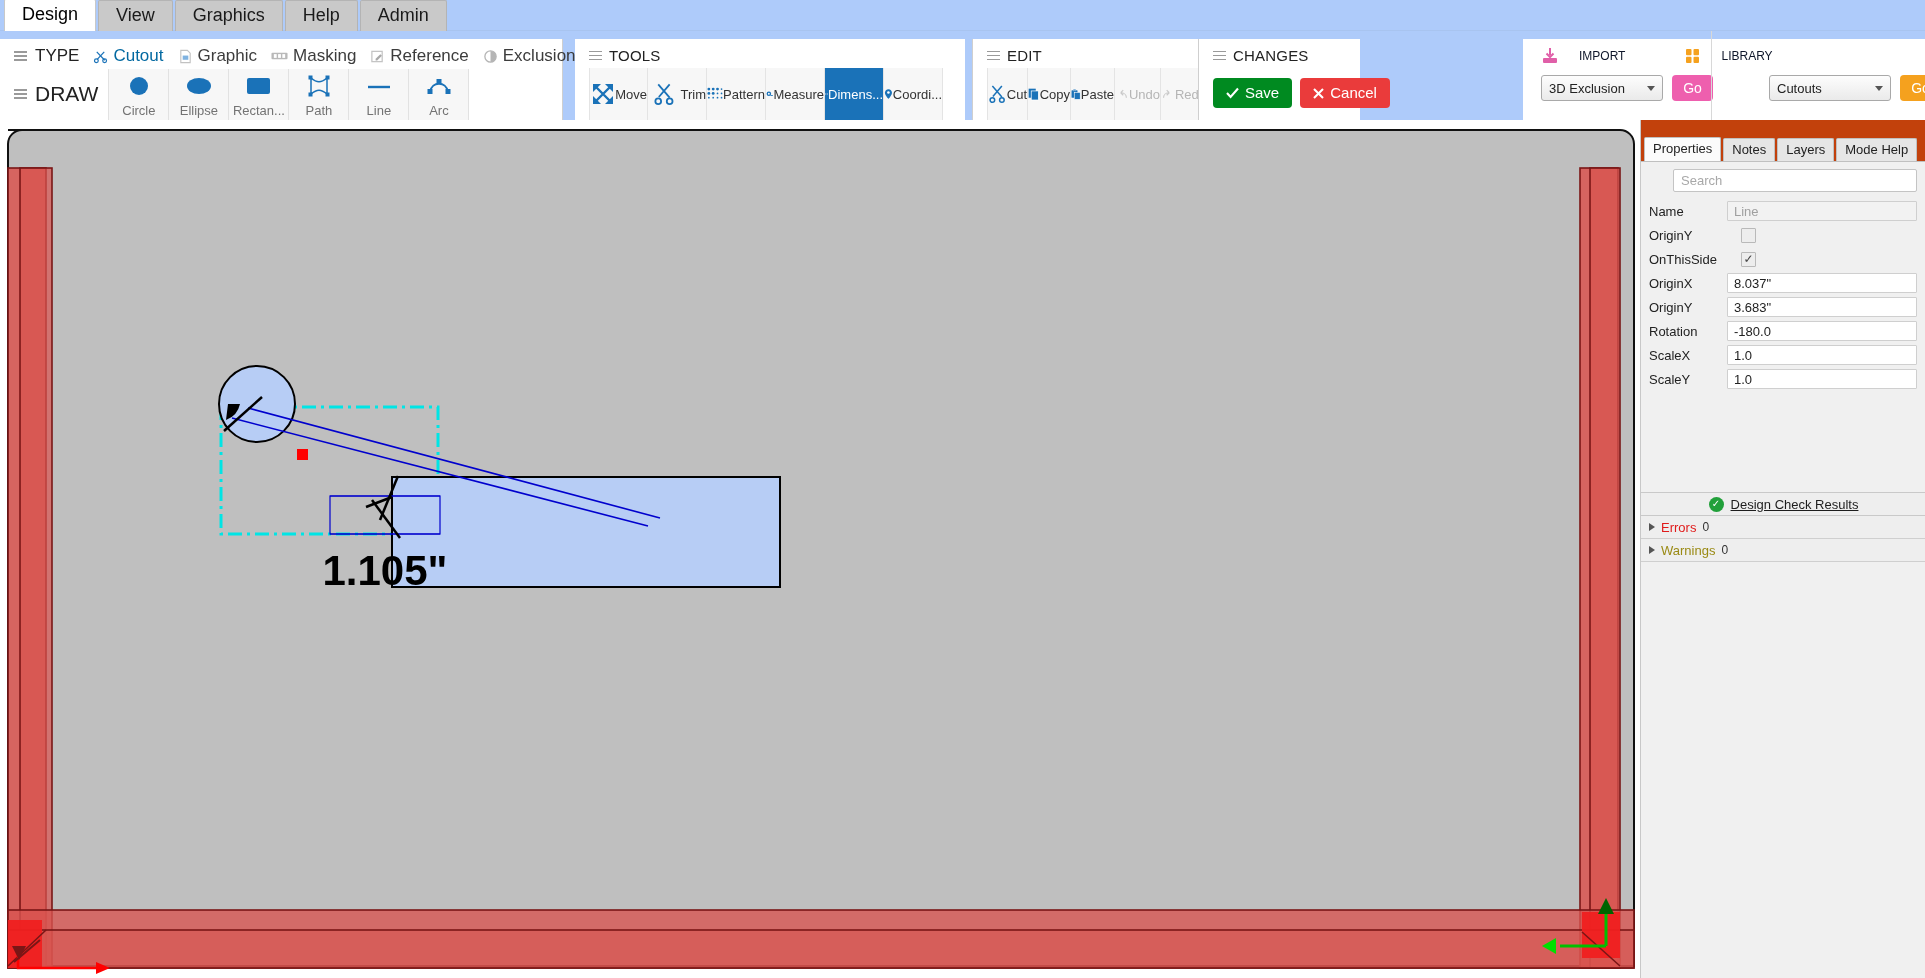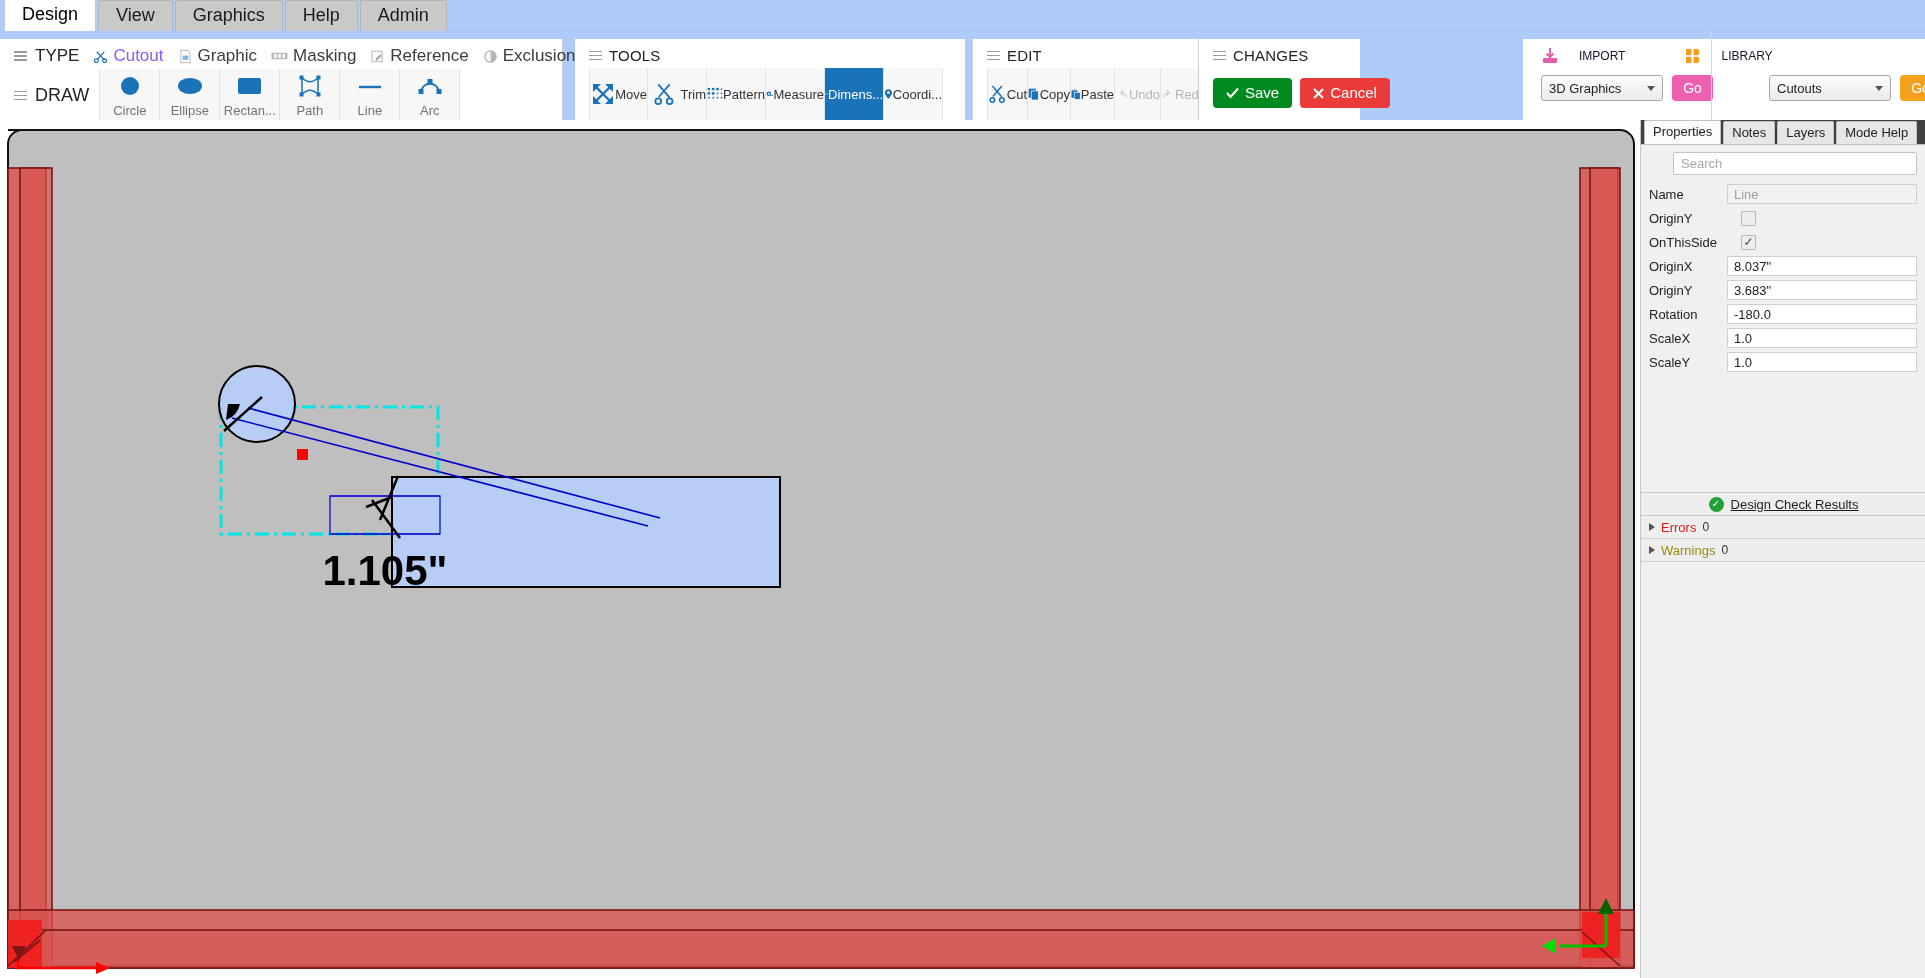--- a/index.html
+++ b/index.html
@@ -69,25 +69,25 @@
   }
   .type-row .row-label {
     display: flex; align-items: center; gap: 8px;
     margin-right: 14px; color: #222; font-size: 17px;
   }
   .type-item {
     display: flex; align-items: center; gap: 5px;
     margin-right: 14px; color: #3c3c3c; cursor: default;
     font-size: 17px; white-space: nowrap;
   }
-  .type-item.active { color: #8b5cf6; }
+  .type-item.active { color: #0369a1; }
   .draw-row { display: flex; align-items: flex-end; padding-left: 14px; margin-top: 3px; }
   .draw-row .row-label {
     display: flex; align-items: center; gap: 8px;
-    color: #222; font-size: 18px; margin-right: 10px; margin-bottom: 14px;
+    color: #222; font-size: 21px; margin-right: 10px; margin-bottom: 14px;
   }
   .draw-btns { display: flex; border-left: 1px solid #e2e2e2; }
   .draw-btn {
     width: 60px; height: 51px;
     border-right: 1px solid #e2e2e2;
     background: #f7f7f7;
     display: flex; flex-direction: column; align-items: center; justify-content: flex-end;
     padding-bottom: 2px; cursor: default;
   }
   .draw-btn .glyph { flex: 1; display: flex; align-items: center; justify-content: center; }
@@ -155,21 +155,21 @@
   }
   .canvas-svg { position: absolute; left: 0; top: 0; }
 
   
   .rightpanel {
     position: absolute; left: 1640px; top: 120px;
     width: 285px; height: 858px;
     background: #f0f0f0;
     border-left: 1px solid #c8c8c8;
   }
-  .panel-tabs { display: flex; align-items: flex-end; height: 25px; padding-left: 3px; background: #404040; border-bottom: 1px solid #c0c0c0; }
+  .panel-tabs { display: flex; align-items: flex-end; height: 42px; padding-left: 3px; background: #c2410c; border-bottom: 1px solid #c0c0c0; }
   .panel-tab {
     font-size: 13px; color: #222; padding: 3px 8px 3px 8px;
     background: #e6e6e6; border: 1px solid #c0c0c0; border-bottom: none;
     margin-right: 2px; border-radius: 2px 2px 0 0; cursor: default; line-height: 16px;
   }
   .panel-tab.active { background: #fbfbfb; padding-bottom: 4px; }
   .search-row { padding: 7px 8px 5px 8px; margin-left: 24px; }
   .search-input {
     width: 100%; height: 23px; border: 1px solid #c4c4c4; background: #fff;
     font-size: 13px; color: #333; padding: 0 7px; border-radius: 2px;
@@ -529,21 +529,21 @@
             <rect x="1" y="8.8" width="5.5" height="6.2" rx="1"></rect>
               <rect x="8.5" y="8.8" width="5.5" height="6.2" rx="1"></rect>
           </g>
         </svg>
         <span>LIBRARY</span>
       </div>
     </div>
     <div class="imp-controls">
       <div class="ctl">
         <div class="select-box">
-          <span>3D Graphics</span>
+          <span>3D Exclusion</span>
           <span class="caret"></span>
         </div>
         <div class="go-btn go-pink">Go</div>
       </div>
       <div class="ctl">
         <div class="select-box">
           <span>Cutouts</span>
           <span class="caret"></span>
         </div>
         <div class="go-btn go-orange">Go</div>

